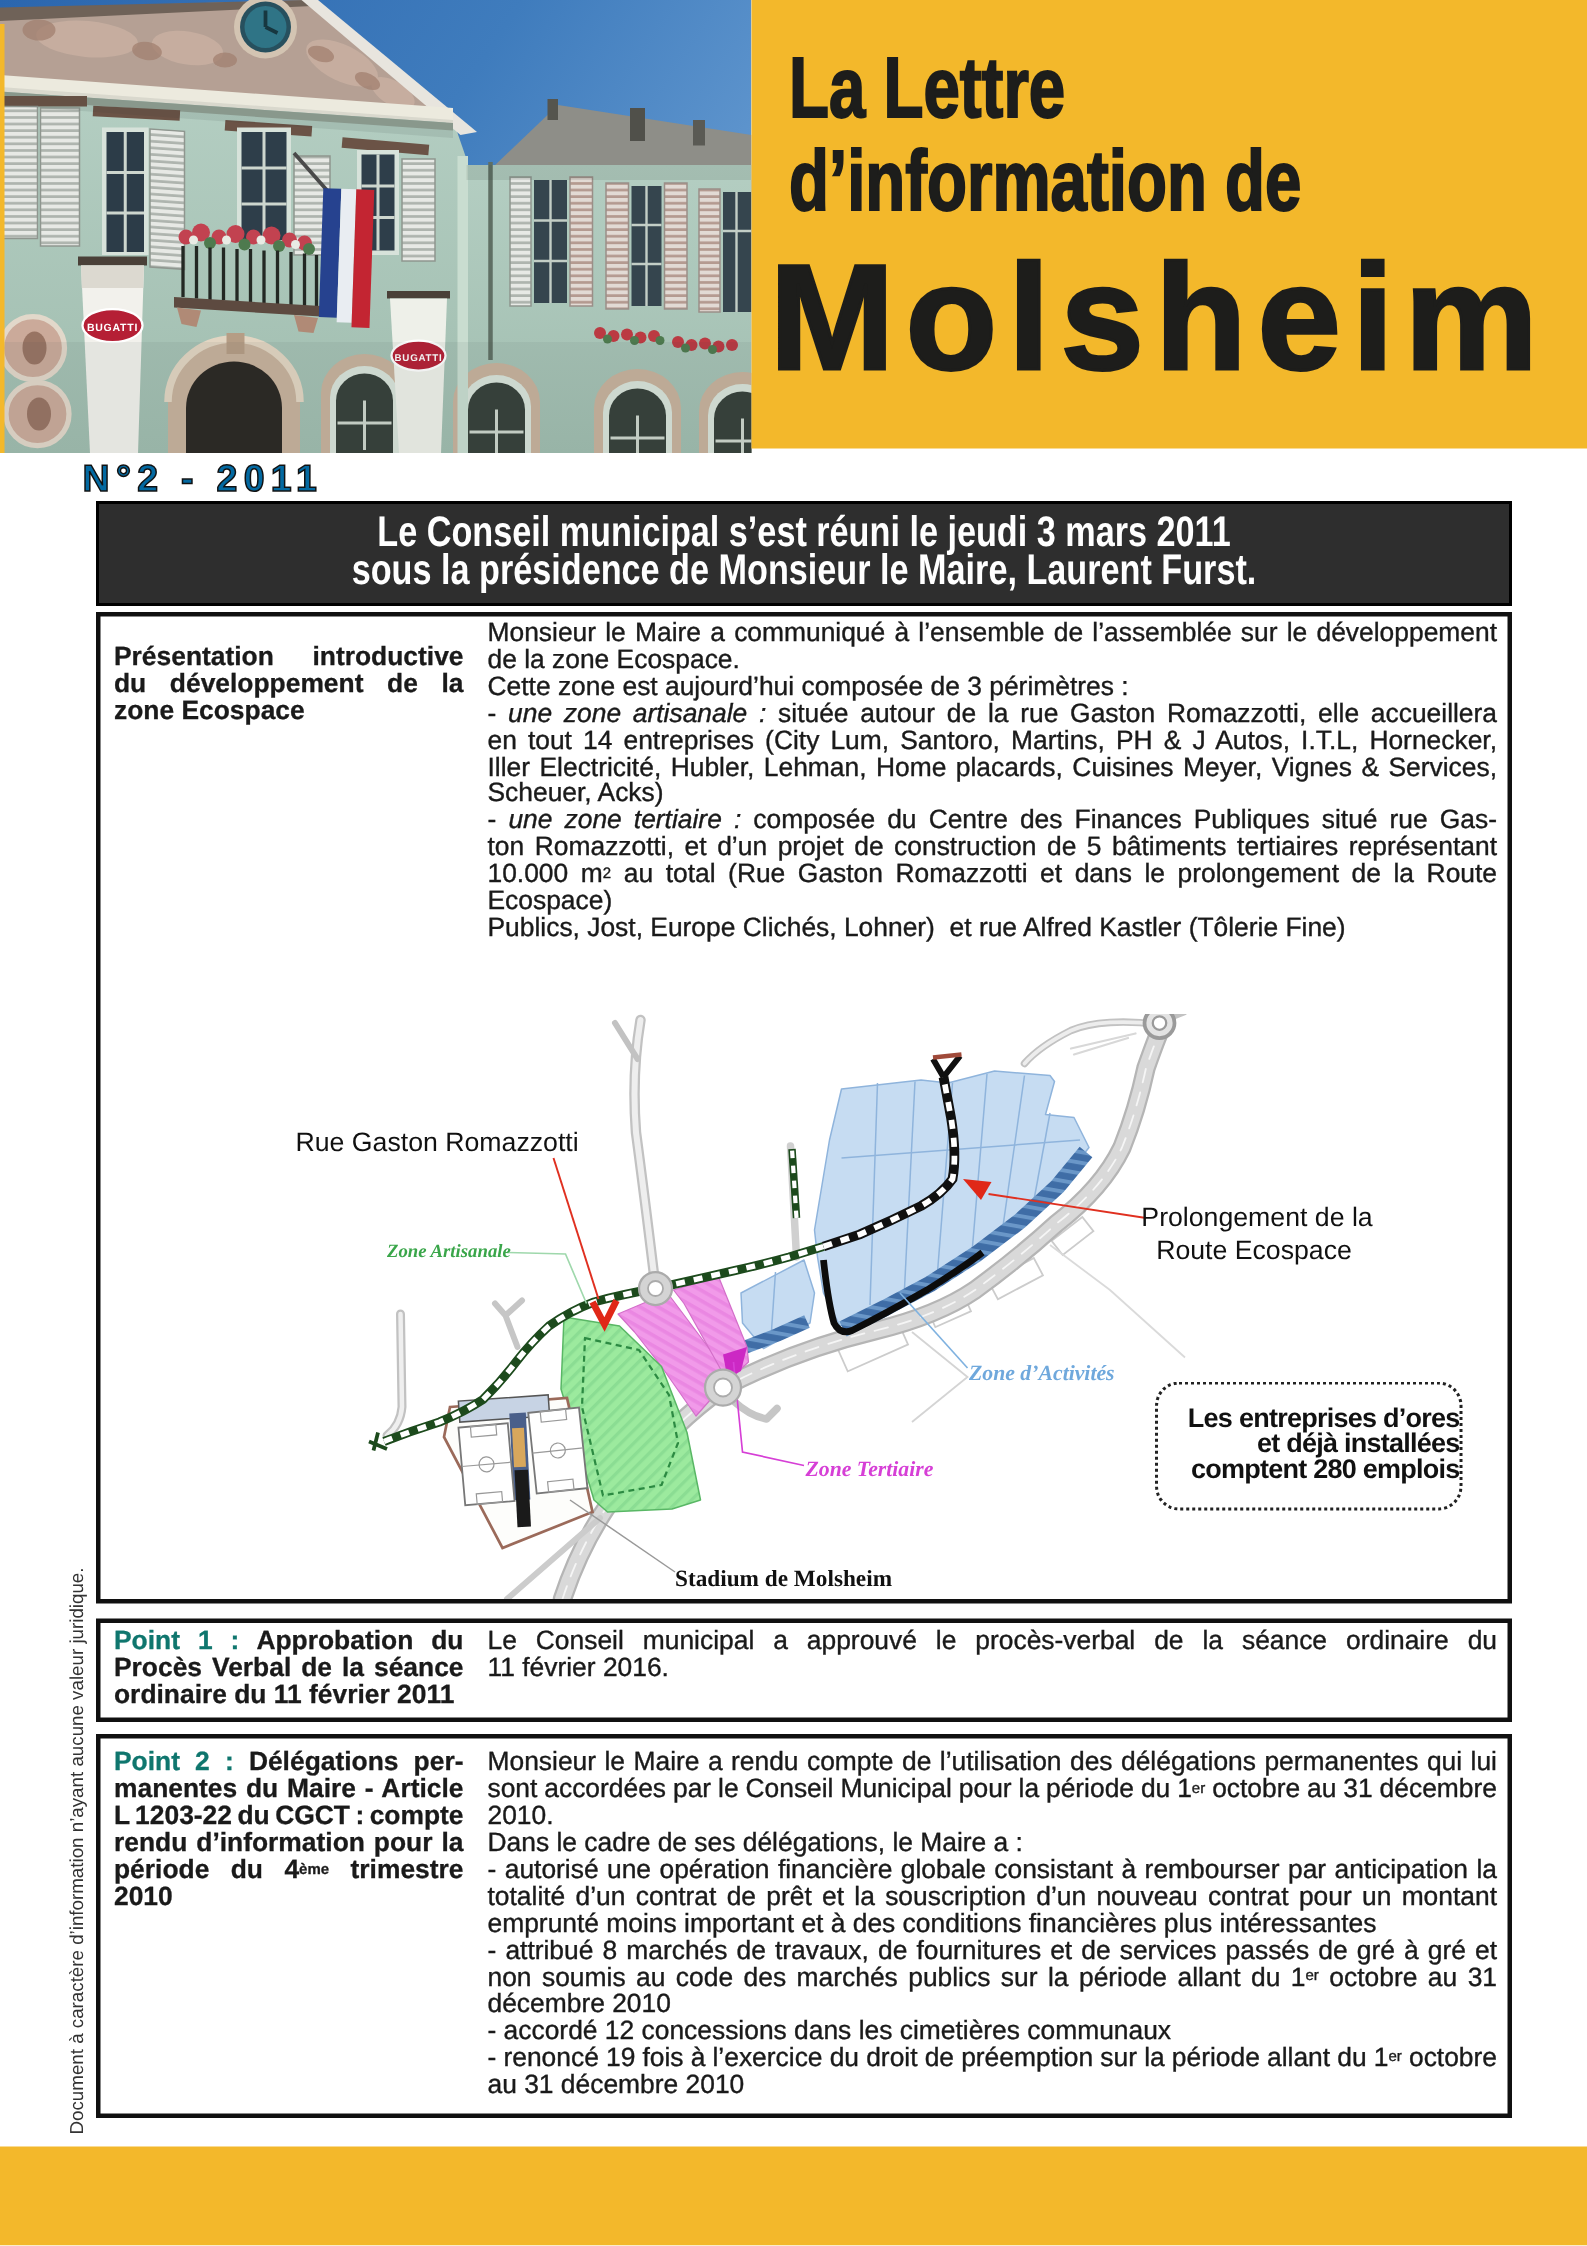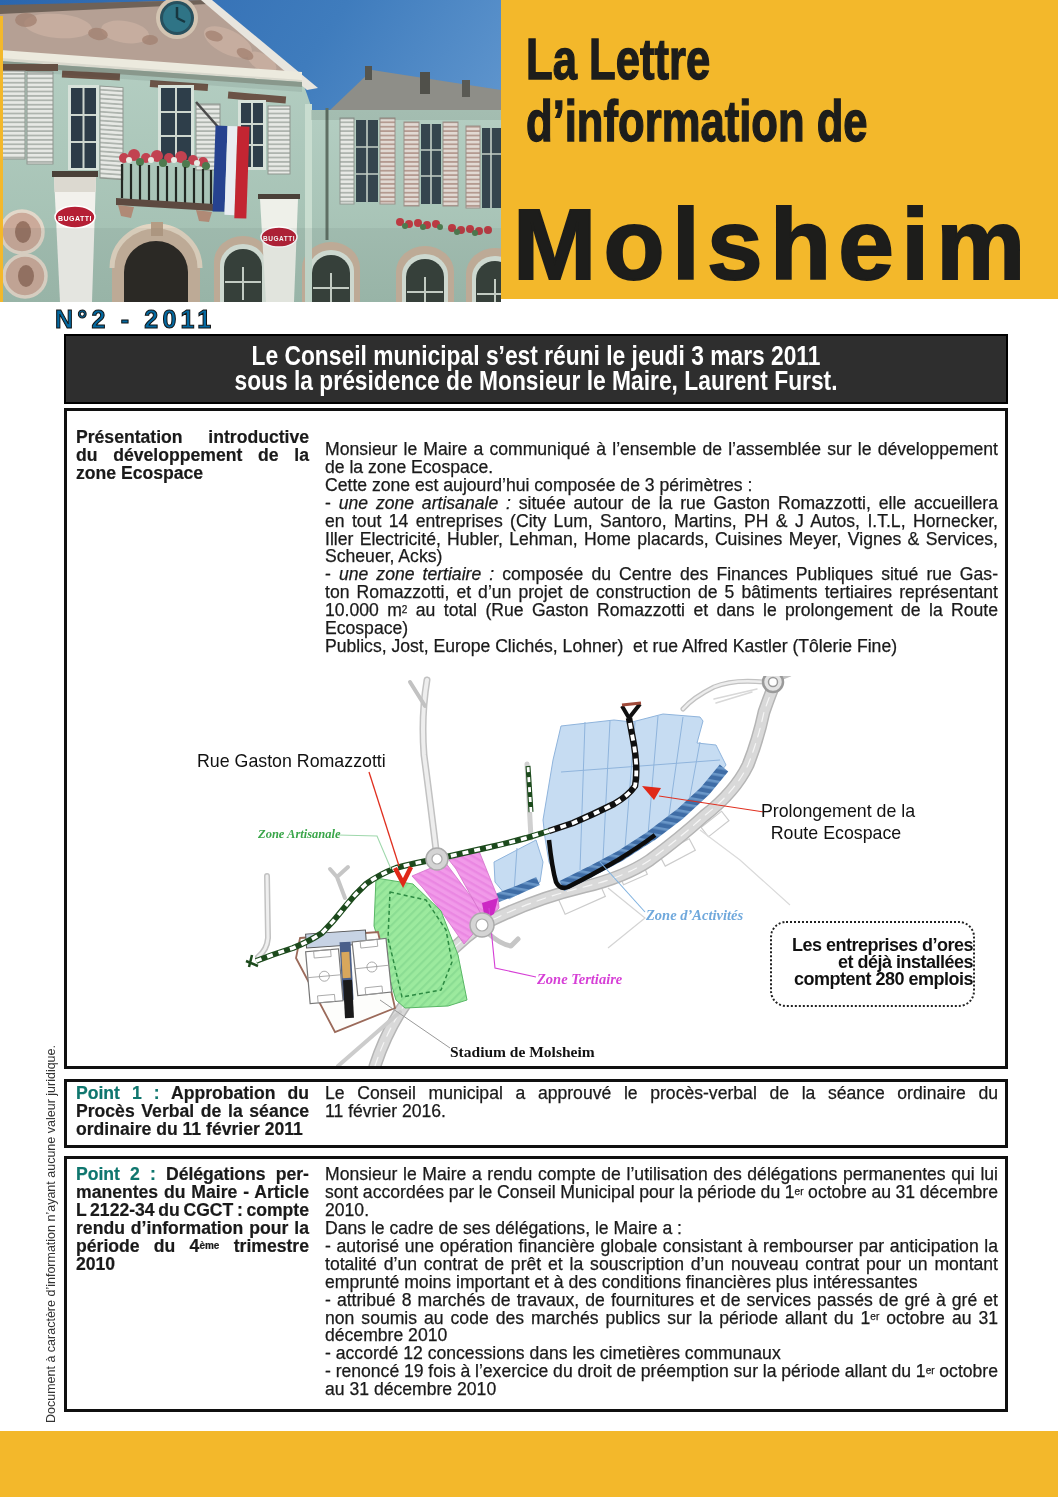--- a/index.html
+++ b/index.html
@@ -1,20 +1,20 @@
 <!DOCTYPE html>
 <html><head>
 <meta charset="utf-8">
 <style>
 html,body{margin:0;padding:0;}
 body{width:1058px;height:1497px;position:relative;background:#fff;font-family:"Liberation Sans",sans-serif;overflow:hidden;}
 .abs{position:absolute;}
 #ylhead{left:501px;top:0;width:557px;height:299px;background:#F3B82B;}
 #lalettre{left:526px;top:28.4px;font-weight:bold;color:#1d1d1b;font-size:57px;line-height:62px;transform:scaleX(0.765);transform-origin:0 0;white-space:nowrap;-webkit-text-stroke:1.4px #1d1d1b;}
-#molsheim{left:513px;top:161.8px;font-weight:bold;color:#1d1d1b;font-size:100px;line-height:100px;letter-spacing:7.3px;white-space:nowrap;margin-top:32px;-webkit-text-stroke:2px #1d1d1b;}
+#molsheim{left:513px;top:161.8px;font-weight:bold;color:#1d1d1b;font-size:100px;line-height:100px;letter-spacing:7.3px;white-space:nowrap;-webkit-text-stroke:2px #1d1d1b;}
 #n2{left:55px;top:302.5px;font-weight:bold;color:#0369a1;font-size:25px;line-height:33px;letter-spacing:4.2px;-webkit-text-stroke:1px #111;}
 #banner{left:64px;top:334px;width:944px;height:70px;background:#2e2e2e;border:2px solid #000;box-sizing:border-box;}
 #bannertxt{left:64px;top:343.1px;width:944px;text-align:center;color:#fff;font-weight:bold;font-size:28.5px;line-height:24.8px;transform:scaleX(0.8);transform-origin:center top;white-space:nowrap;}
 .box{border:3px solid #101010;box-sizing:border-box;background:#fff;}
 #box1{left:64px;top:408px;width:944px;height:661px;}
 #box2{left:64px;top:1079px;width:944px;height:69px;}
 #box3{left:64px;top:1156px;width:944px;height:256px;}
 .lcol{left:76px;width:233px;font-weight:bold;font-size:17.6px;line-height:17.9px;color:#1a1a1a;-webkit-text-stroke:0.2px;}
 .rcol{left:325px;width:673px;font-size:17.6px;line-height:17.9px;color:#1a1a1a;-webkit-text-stroke:0.25px;}
 .gray{color:#0f766e;}
@@ -249,21 +249,21 @@
 
 <div class="abs" id="banner"></div>
 <div class="abs" id="bannertxt">Le Conseil municipal s’est réuni le jeudi 3 mars 2011<br>sous la présidence de Monsieur le Maire, Laurent Furst.</div>
 
 <div class="abs box" id="box1"></div>
 <div class="abs lcol" style="top:429.3px;">
 <div class="jl">Présentation introductive</div>
 <div class="jl">du développement de la</div>
 <div class="ll">zone Ecospace</div>
 </div>
-<div class="abs rcol" style="top:441px;">
+<div class="abs rcol" style="top:413px;">
 <div class="jl">Monsieur le Maire a communiqué à l’ensemble de l’assemblée sur le développement</div>
 <div class="ll">de la zone Ecospace.</div>
 <div class="ll">Cette zone est aujourd’hui composée de 3 périmètres :</div>
 <div class="jl">- <i>une zone artisanale :</i> située autour de la rue Gaston Romazzotti, elle accueillera</div>
 <div class="jl">en tout 14 entreprises (City Lum, Santoro, Martins, PH &amp; J Autos, I.T.L, Hornecker,</div>
 <div class="jl">Iller Electricité, Hubler, Lehman, Home placards, Cuisines Meyer, Vignes &amp; Services,</div>
 <div class="ll">Scheuer, Acks)</div>
 <div class="jl">- <i>une zone tertiaire :</i> composée du Centre des Finances Publiques situé rue Gas-</div>
 <div class="jl">ton Romazzotti, et d’un projet de construction de 5 bâtiments tertiaires représentant</div>
 <div class="jl">10.000 m<sup>2</sup> au total (Rue Gaston Romazzotti et dans le prolongement de la Route</div>
@@ -419,21 +419,21 @@
 </div>
 <div class="abs rcol" style="top:1085.3px;">
 <div class="jl">Le Conseil municipal a approuvé le procès-verbal de la séance ordinaire du</div>
 <div class="ll">11 février 2016.</div>
 </div>
 
 <div class="abs box" id="box3"></div>
 <div class="abs lcol" style="top:1166.3px;">
 <div class="jl"><span class="gray">Point 2 : </span>Délégations per-</div>
 <div class="jl">manentes du Maire - Article</div>
-<div class="jl" style="word-spacing:-1.5px;">L 2122-34 du CGCT : compte</div>
+<div class="jl" style="word-spacing:-1.5px;">L 1203-22 du CGCT : compte</div>
 <div class="jl">rendu d’information pour la</div>
 <div class="jl">période du 4<sup>ème</sup> trimestre</div>
 <div class="ll">2010</div>
 </div>
 <div class="abs rcol" style="top:1166.3px;">
 <div class="jl">Monsieur le Maire a rendu compte de l’utilisation des délégations permanentes qui lui</div>
 <div class="jl" style="word-spacing:-1px;">sont accordées par le Conseil Municipal pour la période du 1<sup>er</sup> octobre au 31 décembre</div>
 <div class="ll">2010.</div>
 <div class="ll">Dans le cadre de ses délégations, le Maire a :</div>
 <div class="jl">- autorisé une opération financière globale consistant à rembourser par anticipation la</div>

